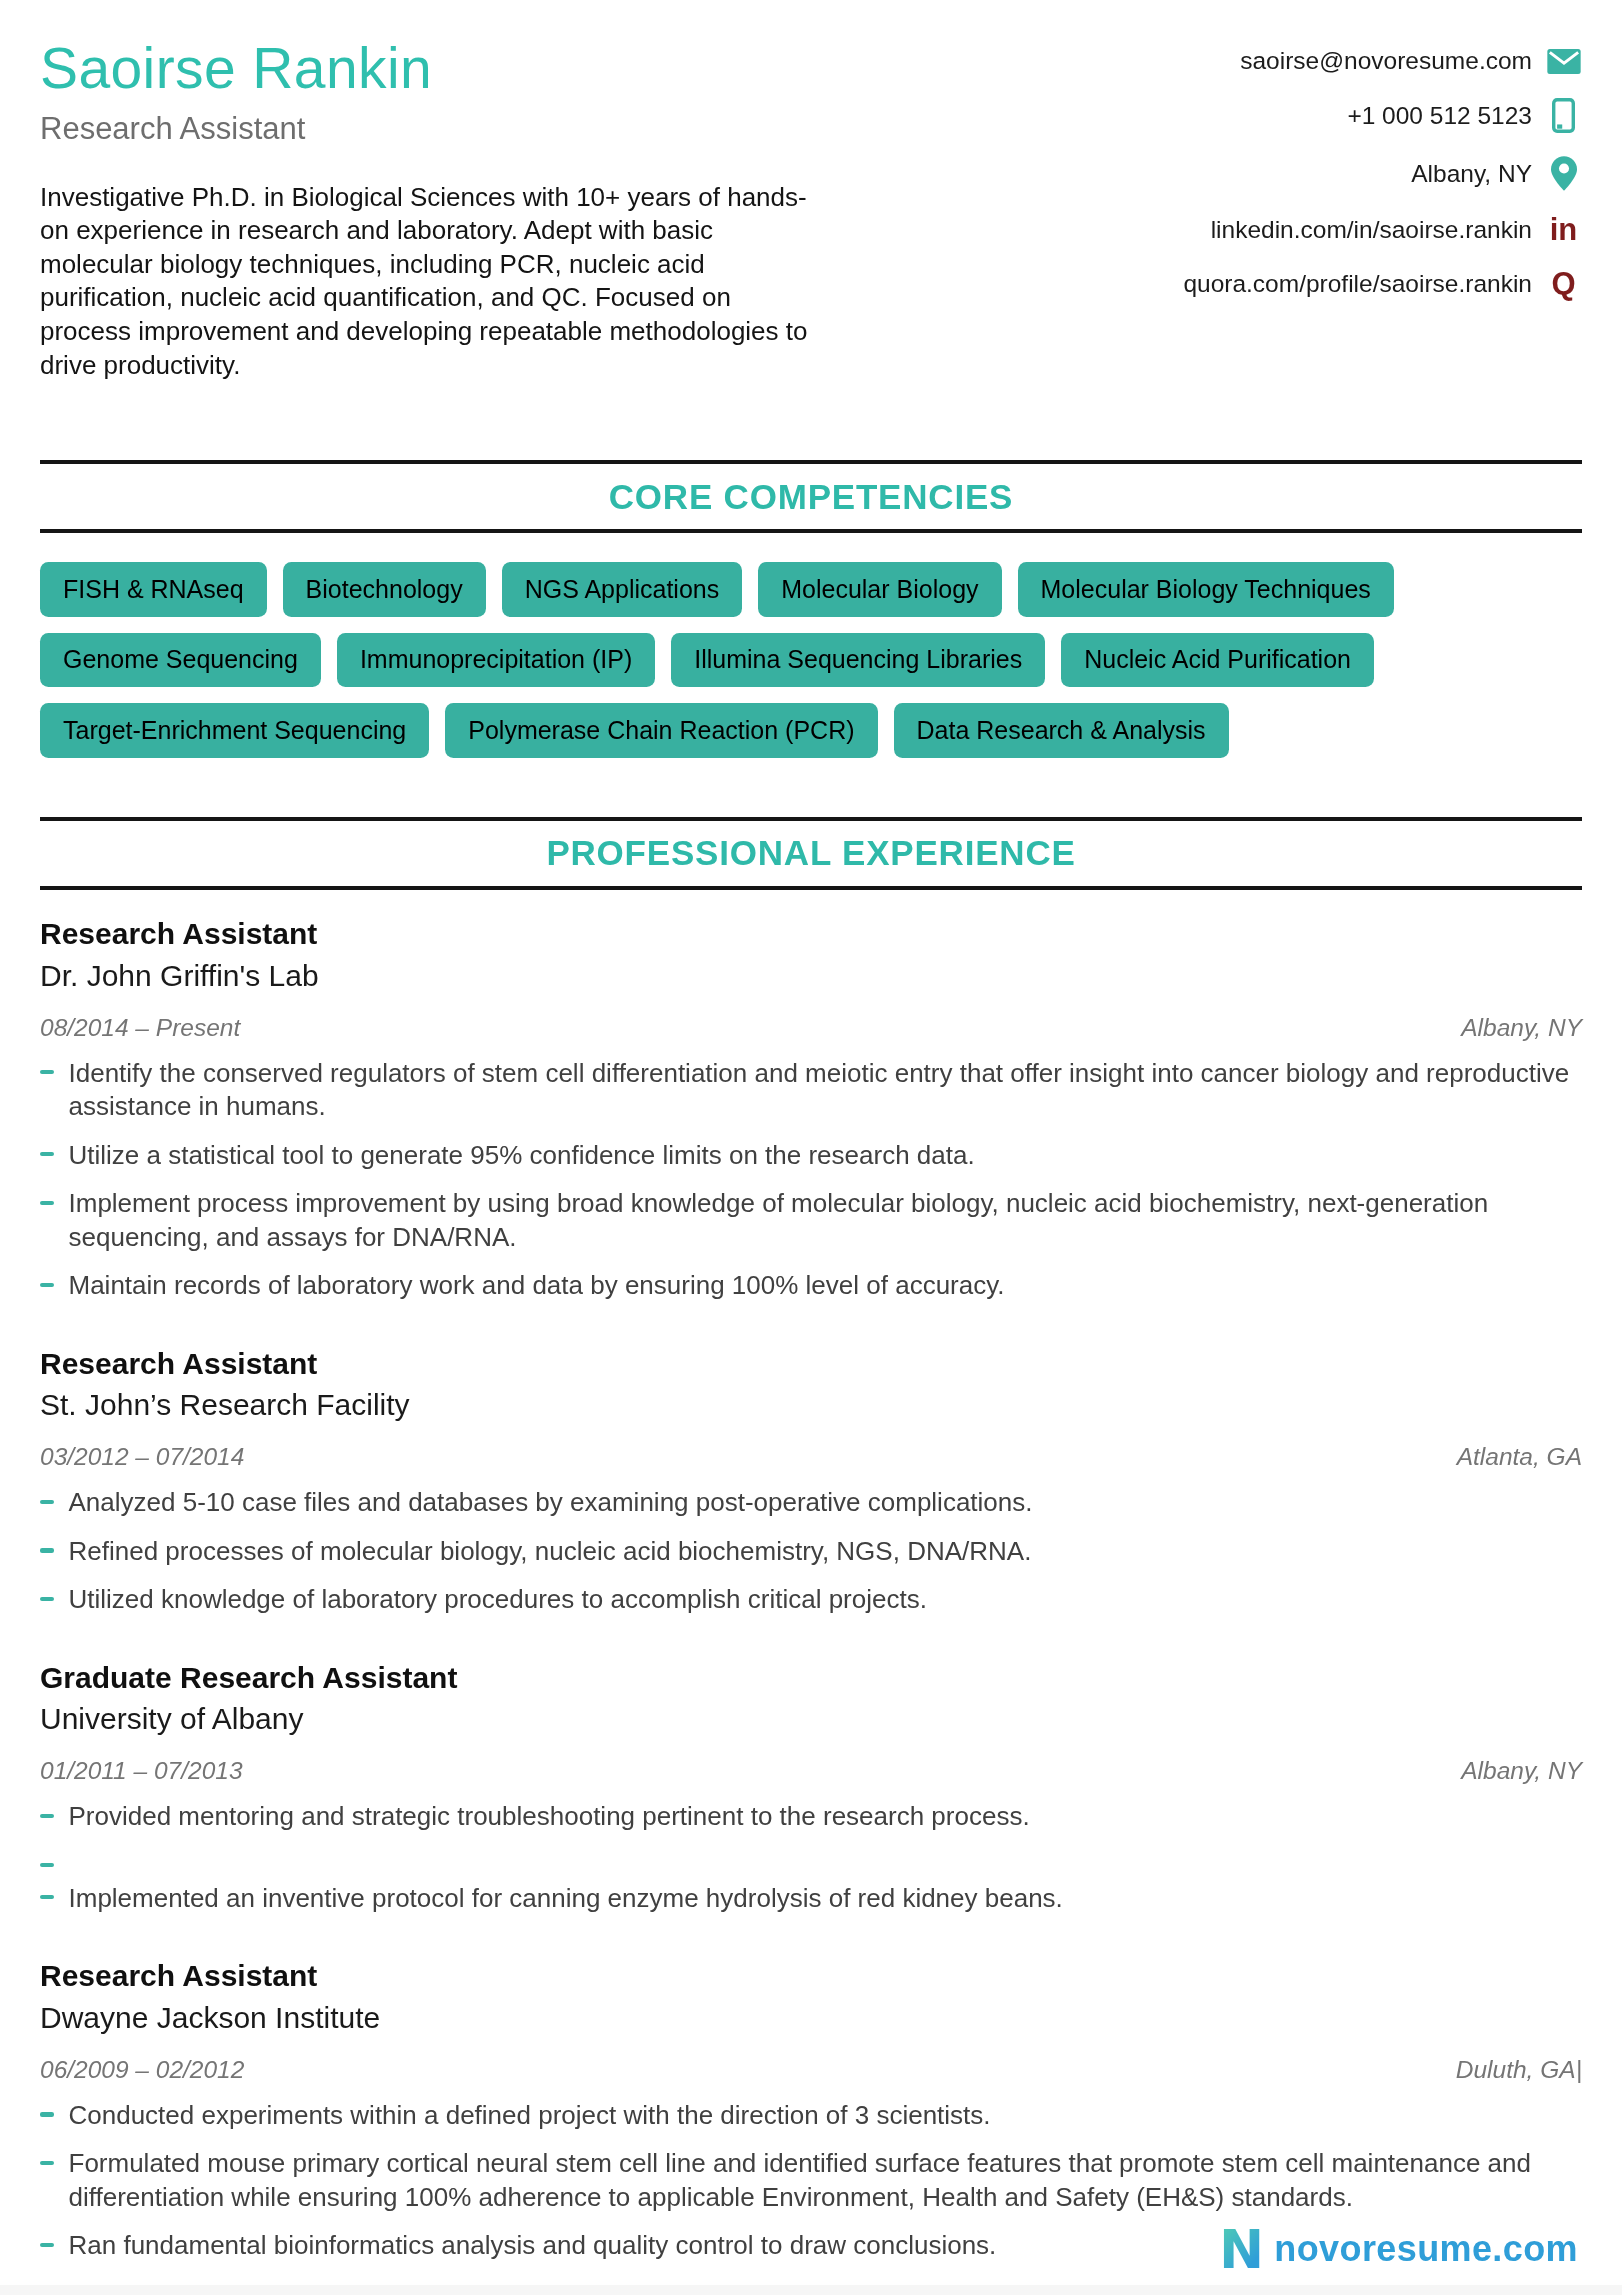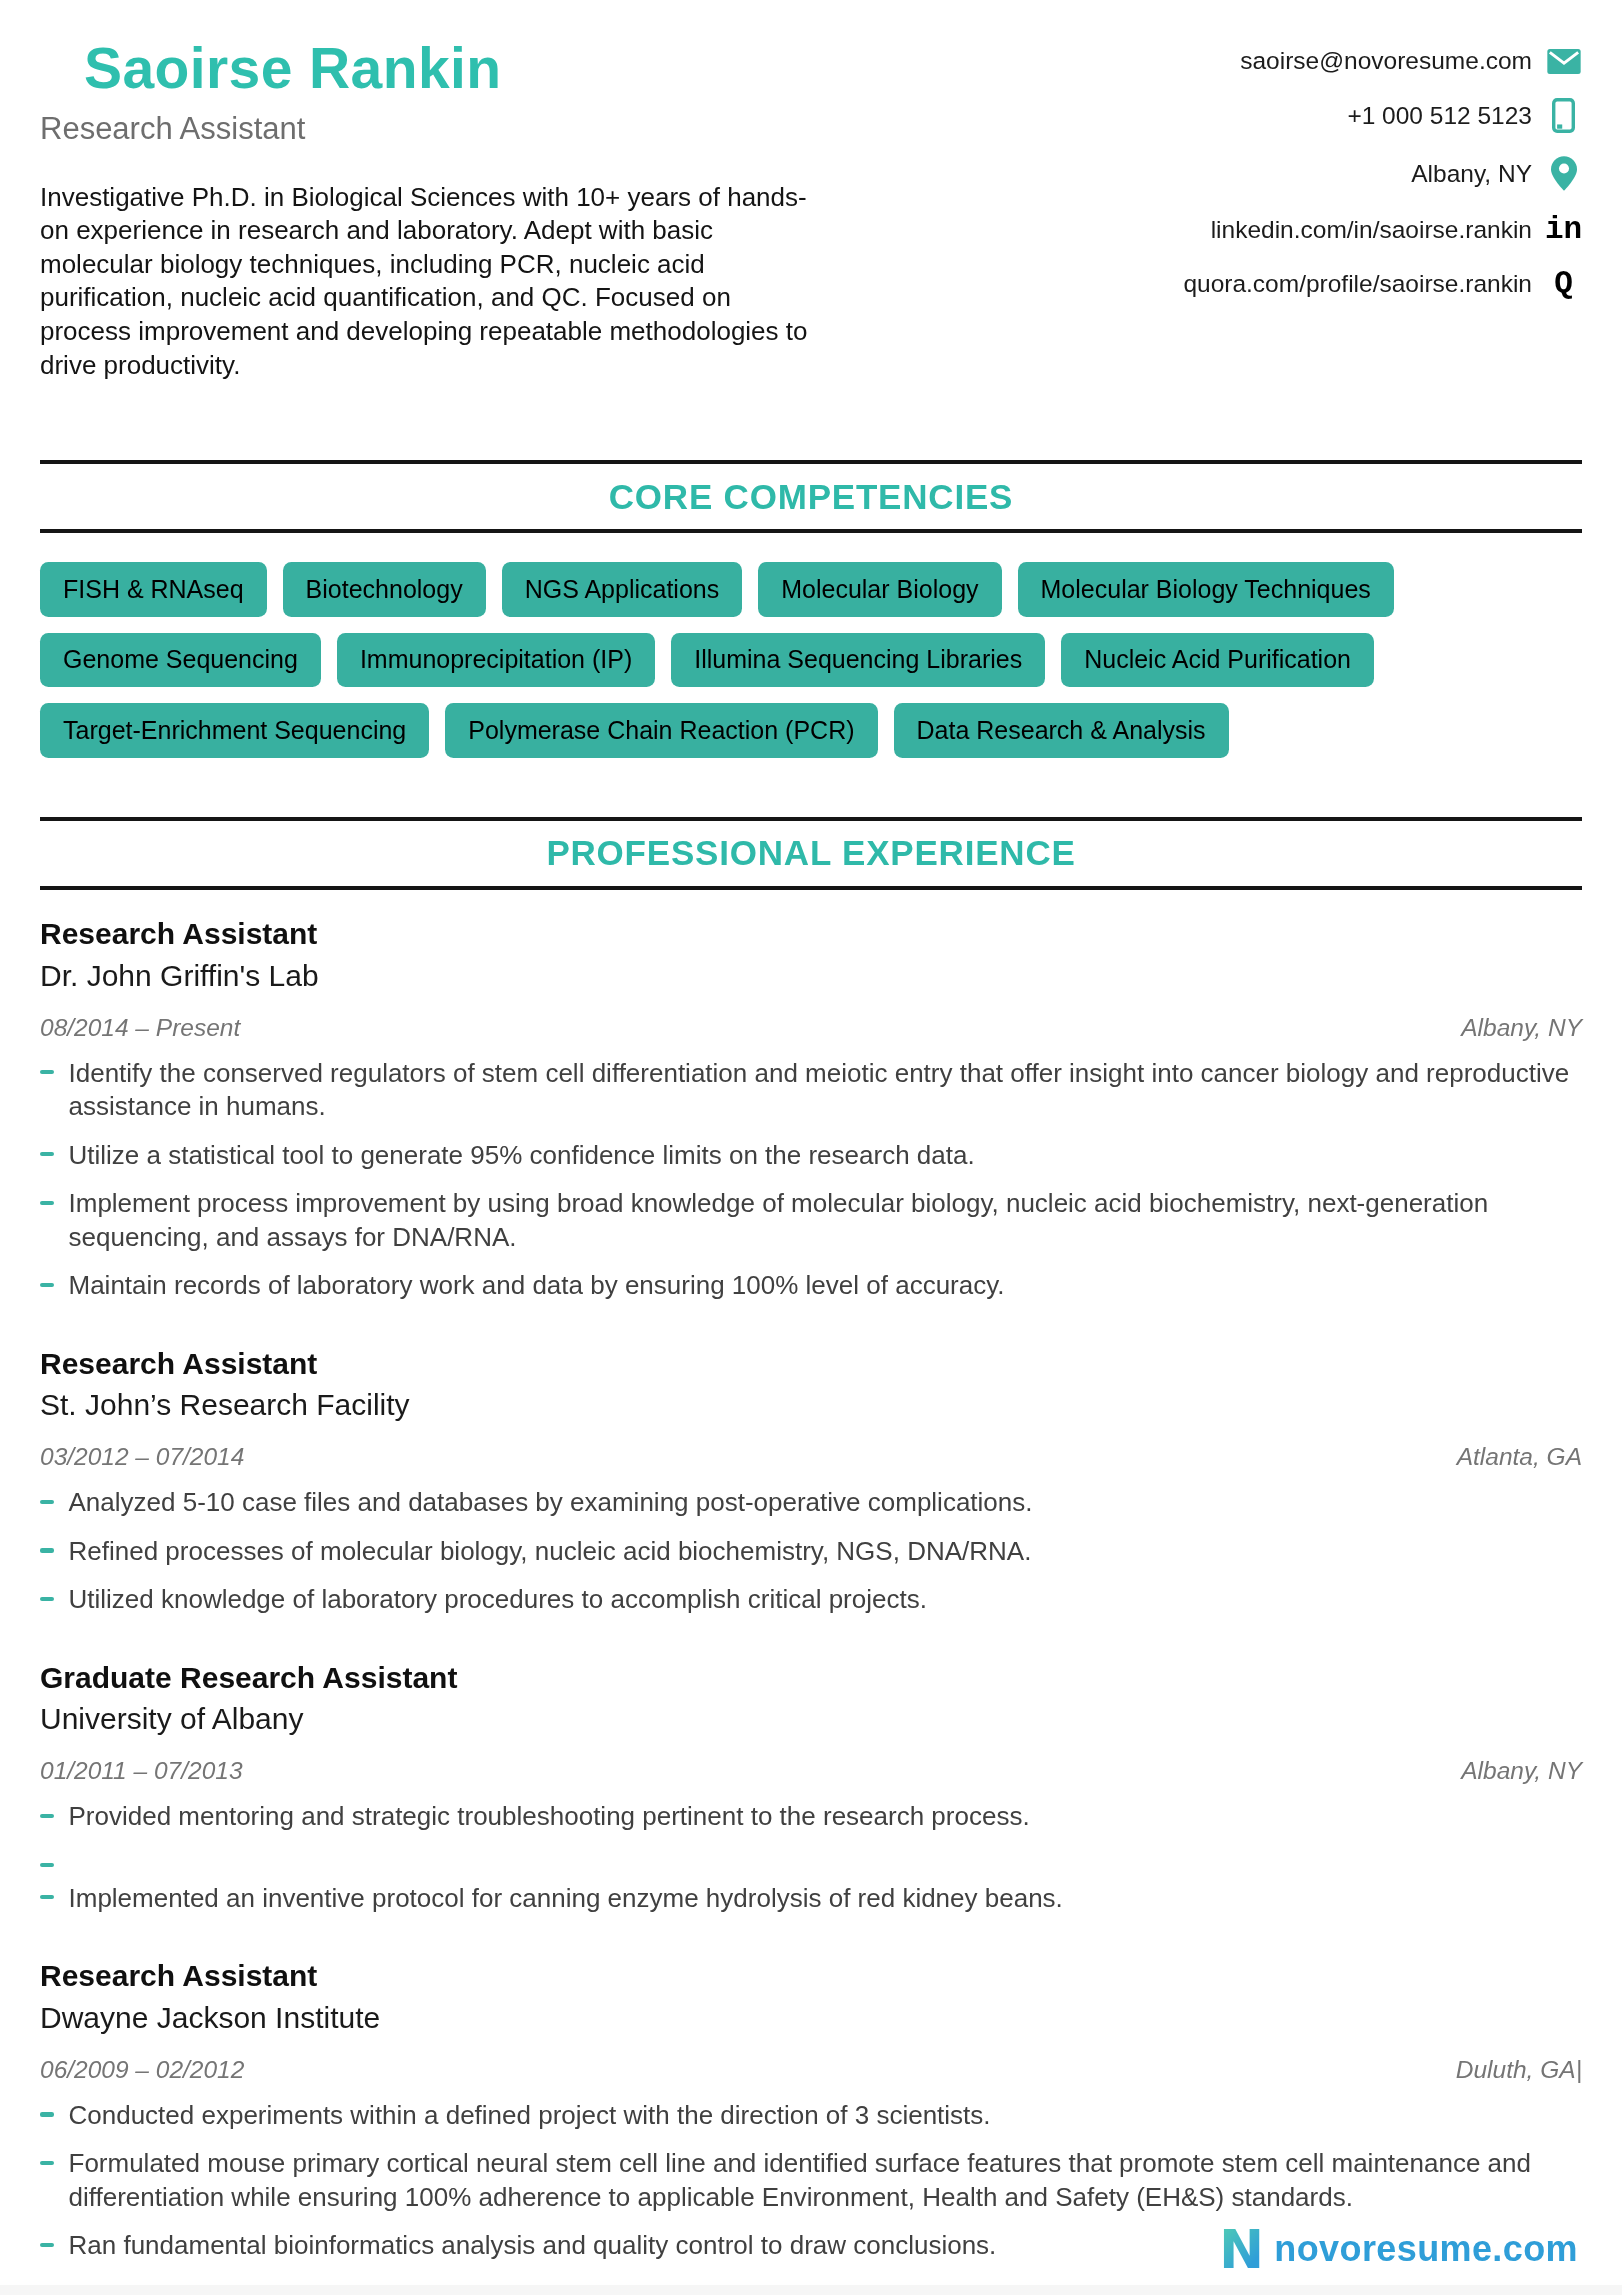--- a/index.html
+++ b/index.html
@@ -6,28 +6,28 @@
   body{
     width:1622px;height:2295px;background:#ffffff;
     font-family:"Liberation Sans","DejaVu Sans",sans-serif;
     color:#161616;overflow:hidden;
   }
   .page{position:relative;width:1622px;height:2295px;box-sizing:border-box;padding:39px 40px 0 40px;background:#fff;}
 
   
   .header{display:flex;justify-content:space-between;}
   .header-left{width:811px;}
-  .name{font-size:57px;line-height:1.05;color:#2fbfae;font-weight:700;letter-spacing:0.4px;margin-left:44px;}
+  .name{font-size:57px;line-height:1.05;color:#2fbfae;font-weight:400;letter-spacing:0.4px;}
   .person-title{font-size:31px;color:#6e6e6e;margin-top:12px;}
   .summary{margin-top:34px;font-size:26px;line-height:1.29;color:#141414;max-width:773px;}
 
   .contact{display:flex;flex-direction:column;gap:23px;padding-top:8.4px;}
   .contact-row{display:flex;align-items:center;justify-content:flex-end;gap:13px;font-size:24.5px;color:#1c1c1c;}
   .contact-icon{width:37px;display:flex;justify-content:center;align-items:center;flex:0 0 37px;}
-  .glyph-icon{font-weight:700;font-size:31px;color:#000000;line-height:1;font-family:Liberation Mono, monospace;}
+  .glyph-icon{font-weight:700;font-size:31px;color:#7f1d1d;line-height:1;font-family:Liberation Sans, sans-serif;}
 
   
   .section-heading{margin-top:78px;border-top:4.2px solid #151515;border-bottom:4.2px solid #151515;padding:12.7px 0;text-align:center;}
   .section-heading.experience{margin-top:59px;}
   .section-heading-text{font-size:35px;font-weight:700;color:#2fb9a9;letter-spacing:0.8px;}
 
   
   .badges{margin-top:29px;display:flex;flex-direction:column;gap:16px;}
   .badge-row{display:flex;gap:16px;}
   .badge{background:#38b0a0;color:#000000;font-size:25px;padding:12.7px 23px;border-radius:8.4px;white-space:nowrap;}

